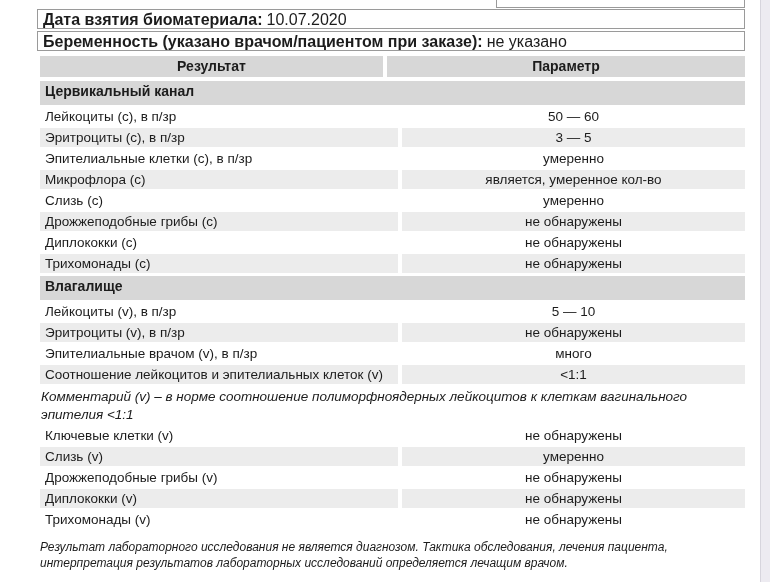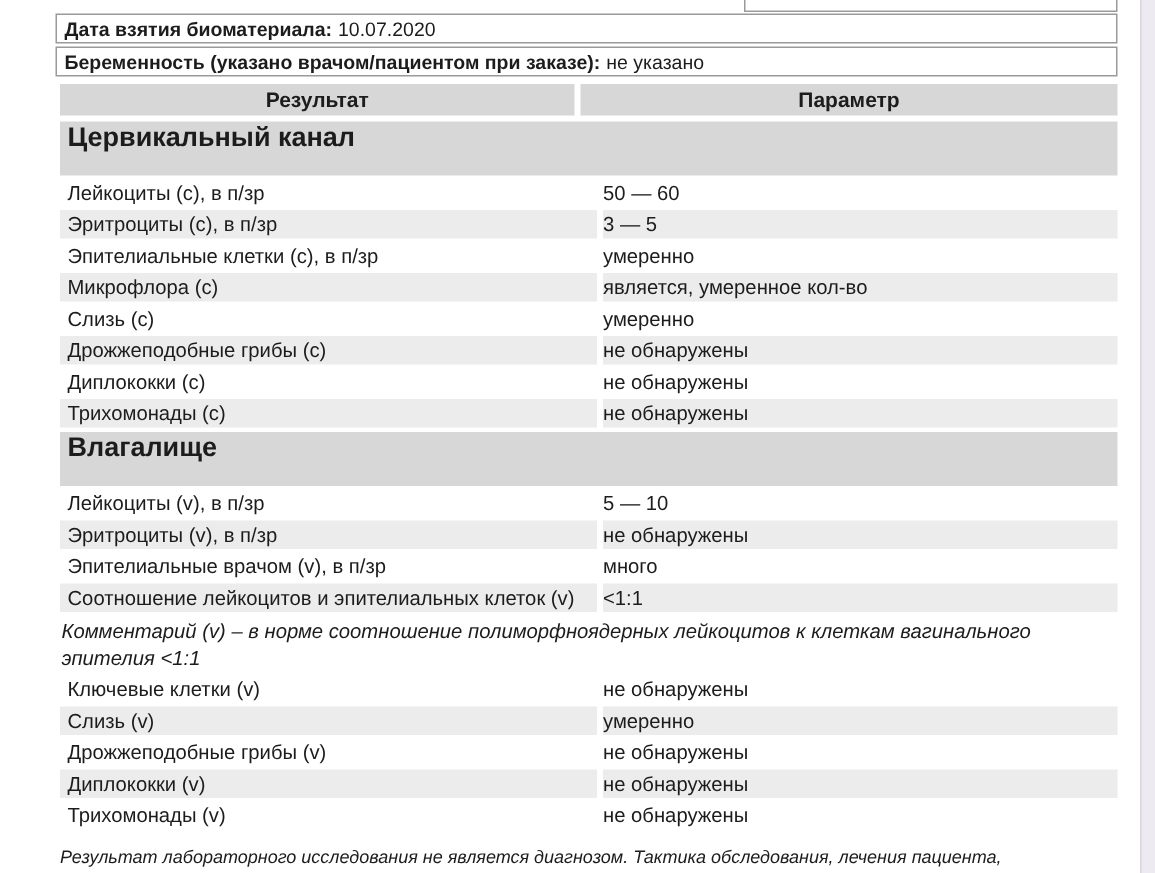--- a/index.html
+++ b/index.html
@@ -45,21 +45,21 @@
     left: 37px;
     top: 9px;
     width: 708px;
   }
   .info-row {
     box-sizing: border-box;
     border: 1px solid var(--border);
     height: 20px;
     line-height: 17px;
     padding: 1px 4px 0 5px;
-    font-size: 13px;
+    font-size: 16px;
     margin-bottom: 2px;
     background: #fff;
     white-space: nowrap;
   }
   .info-label { font-weight: bold; }
   .info-value { margin-left: 4px; }
   .table { margin-left: 3px; margin-top: 5px; }
   .thead { display: flex; gap: 4px; margin-bottom: 4px; }
   .th {
     background: var(--hdr);
@@ -67,31 +67,31 @@
     text-align: center;
     height: 21px;
     line-height: 21px;
     font-size: 14px;
   }
   .th.param { width: 358px; }
   .th.result { flex: 1; }
   .section-row {
     background: var(--hdr);
     font-weight: bold;
-    height: 36px;
+    height: 24px;
     line-height: 20px;
     padding-left: 5px;
-    font-size: 18px;
+    font-size: 14px;
     margin-bottom: 2px;
     margin-top: 3px;
   }
   .data-row { display: flex; gap: 4px; margin-bottom: 2px; }
   .cell { height: 19px; line-height: 19px; font-size: 13.5px; box-sizing: border-box; }
   .cell.param { width: 358px; padding-left: 5px; }
-  .cell.result { flex: 1; }
+  .cell.result { flex: 1; text-align: center; }
   .row-gray .cell { background: var(--rowgray); }
   .row-white .cell { background: #ffffff; }
   .comment-row {
     font-style: italic;
     font-size: 13.5px;
     line-height: 18px;
     padding: 2px 2px 2px 1px;
   }
   .footer {
     margin: 10px 0 0 3px;

